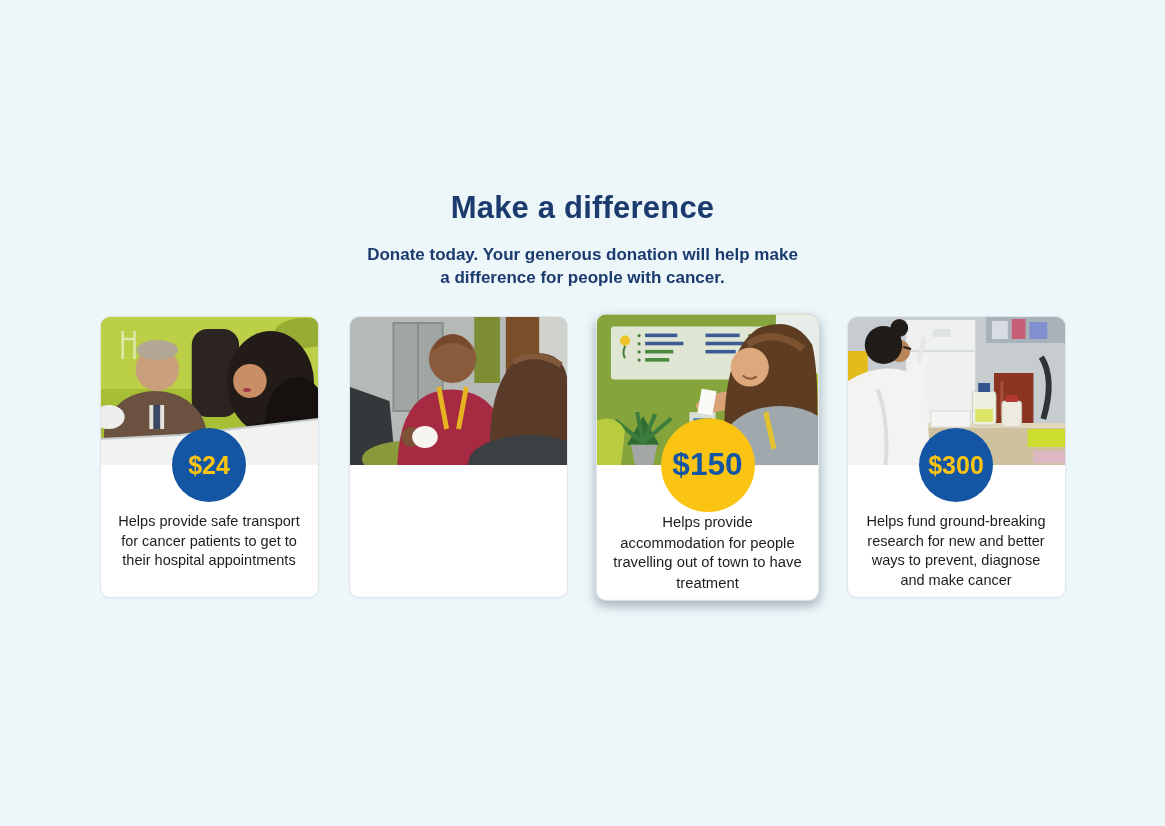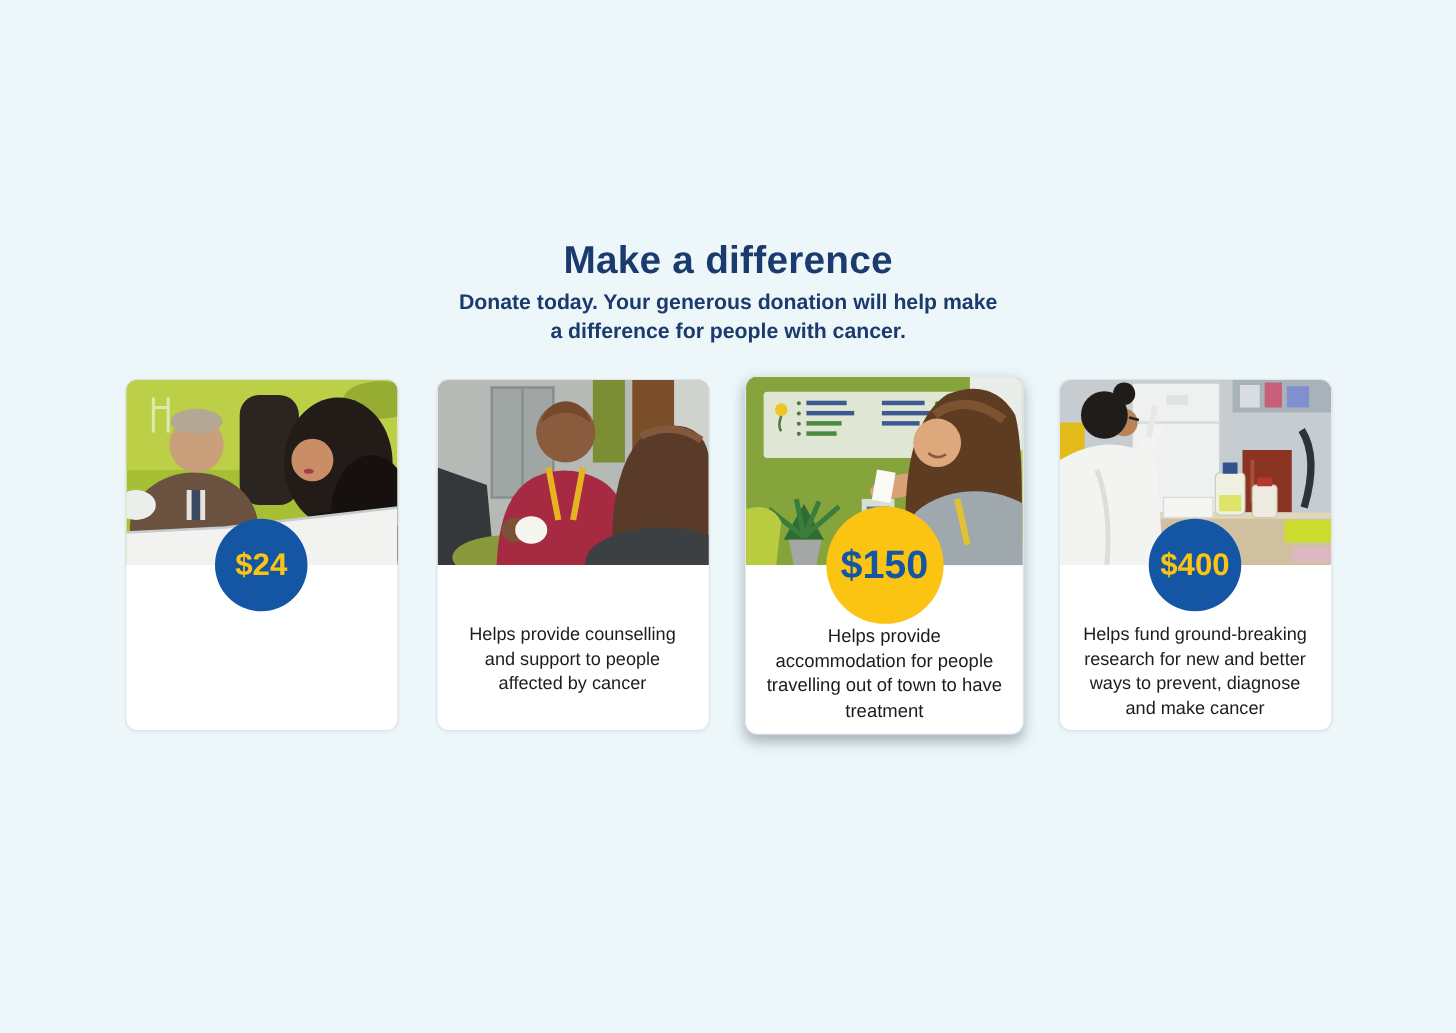--- a/index.html
+++ b/index.html
@@ -20,21 +20,21 @@
   .page{width:1165px;height:592px;position:relative;}
   .page-title{
     padding-top:190px;
     text-align:center;
     color:var(--navy);
     font-size:31px;
     font-weight:700;
     letter-spacing:.2px;
   }
   .page-subtitle{
-    margin:4px auto 0;
+    margin:17px auto 0;
     max-width:432px;
     text-align:center;
     color:var(--navy);
     font-size:17px;
     font-weight:700;
     line-height:23px;
   }
   .cards-row{
     margin-top:27px;
     display:flex;
@@ -118,20 +118,21 @@
           <ellipse cx="148" cy="73" rx="4" ry="2" fill="#a83a4e"></ellipse>
           <ellipse cx="178" cy="138" rx="54" ry="34" fill="#15120f"></ellipse>
           <ellipse cx="8" cy="100" rx="16" ry="12" fill="#eceeec"></ellipse>
           <path d="M0,122 L80,118 L220,102 L220,148 L0,148 Z" fill="#f2f3f1"></path>
           <path d="M0,122 L80,118 L220,102" stroke="#c6cbcd" stroke-width="2" fill="none"></path>
         </svg>
       </div>
       <div class="badge">
         <span>$24</span>
       </div>
+      <p class="card-text">Helps provide safe transport for cancer patients to get to their hospital appointments</p>
     </div>
 
     <div class="card">
       <div class="card-image">
         <svg viewBox="0 0 220 148" preserveAspectRatio="none" aria-hidden="true">
           <rect width="220" height="148" fill="#b5bab6"></rect>
           <rect x="44" y="6" width="50" height="88" fill="#9fa6a4" stroke="#878e8c" stroke-width="2"></rect>
           <line x1="69" y1="6" x2="69" y2="94" stroke="#878e8c" stroke-width="2"></line>
           <rect x="126" y="0" width="26" height="66" fill="#7c8d33"></rect>
           <rect x="158" y="0" width="34" height="72" fill="#7b4e2a"></rect>
@@ -142,21 +143,20 @@
           <circle cx="104" cy="42" r="24" fill="#8a5c3d"></circle>
           <path d="M84,34 Q88,18 104,17 Q120,18 124,34 Q114,26 104,26 Q94,26 84,34 Z" fill="#77492c"></path>
           <path d="M90,70 L98,112 M118,70 L110,112" stroke="#e6b322" stroke-width="5" fill="none"></path>
           <circle cx="62" cy="120" r="10" fill="#7c5136"></circle>
           <ellipse cx="76" cy="120" rx="13" ry="11" fill="#f7f5f0"></ellipse>
           <path d="M142,148 Q138,60 176,38 Q214,30 220,60 L220,148 Z" fill="#5a3b2a"></path>
           <path d="M165,45 Q190,32 214,48" stroke="#82593b" stroke-width="6" fill="none"></path>
           <ellipse cx="182" cy="146" rx="62" ry="28" fill="#3c4043"></ellipse>
         </svg>
       </div>
-      <p class="card-text">Helps provide counselling and support to people affected by cancer</p>
     </div>
 
     <div class="card selected">
       <div class="card-image">
         <svg viewBox="0 0 220 148" preserveAspectRatio="none" aria-hidden="true">
           <rect width="220" height="148" fill="#85a43c"></rect>
           <rect x="178" y="0" width="42" height="64" fill="#e9edea"></rect>
           <rect x="198" y="58" width="22" height="72" fill="#b4c63d"></rect>
           <rect x="14" y="12" width="158" height="52" rx="3" fill="#dfe7d4"></rect>
           <circle cx="28" cy="26" r="5" fill="#eec527"></circle>
@@ -225,19 +225,19 @@
           <path d="M30,72 Q42,104 38,148" stroke="#dcdedb" stroke-width="4" fill="none"></path>
           <path d="M58,62 L74,34 L84,38 L70,68 Z" fill="#f3f4f2"></path>
           <rect x="72" y="20" width="5" height="26" fill="#e8e8e8" transform="rotate(12 74 33)"></rect>
           <circle cx="52" cy="34" r="11" fill="#b98457"></circle>
           <line x1="56" y1="30" x2="64" y2="32" stroke="#23201e" stroke-width="2"></line>
           <circle cx="36" cy="28" r="19" fill="#201c1a"></circle>
           <circle cx="52" cy="11" r="9" fill="#201c1a"></circle>
         </svg>
       </div>
       <div class="badge">
-        <span>$400</span>
+        <span>$300</span>
       </div>
       <p class="card-text">Helps fund ground-breaking research for new and better ways to prevent, diagnose and make cancer</p>
     </div>
 
   </div>
 </div>
 
 </body></html>

